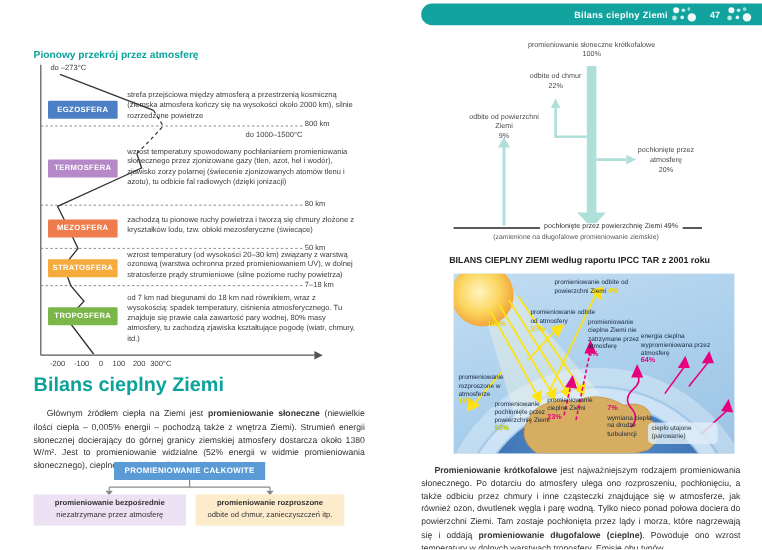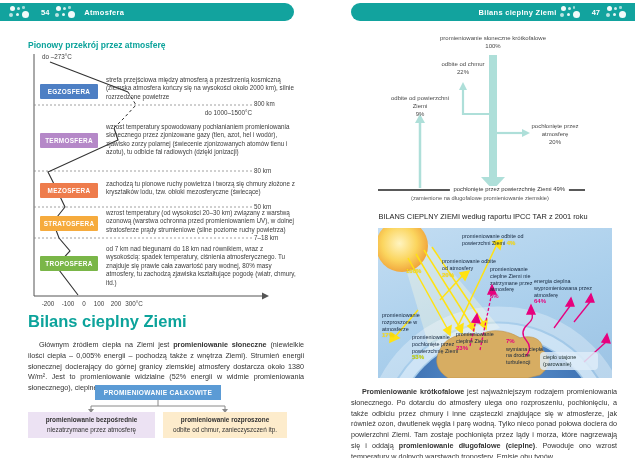--- a/index.html
+++ b/index.html
@@ -57,21 +57,21 @@
   .f2-label{position:absolute;font-size:6px;line-height:1.35;color:#4a4a4a;text-align:center;}
   .f2-label b{font-weight:normal;display:block;}
   .f2-in{left:83px;top:2px;width:120px;}
   .f2-cl{left:86px;top:28px;width:54px;}
   .f2-rs{left:40px;top:62px;width:60px;}
   .f2-aa{left:176px;top:90px;width:58px;}
   .f2-ground{left:50%;top:153.5px;transform:translateX(-36%);background:#fff;padding:0 4px;font-size:5.9px;color:#333;white-space:nowrap;position:absolute;}
   .f2-note{left:25px;top:163px;width:210px;text-align:center;font-size:5.7px;color:#555;position:absolute;}
 
   .ipcc-title{position:absolute;left:352px;top:212px;width:262px;margin:0;text-align:center;
-              font-size:7.4px;font-weight:normal;color:#222;}
+              font-size:7.4px;font-weight:bold;color:#222;}
   
   .ipcc{position:absolute;left:378px;top:228px;width:234px;height:150px;overflow:hidden;
         background:linear-gradient(160deg,#c3ddf2 0%,#aacfec 55%,#9cc3e4 100%);}
   .ipcc svg{position:absolute;left:0;top:0;}
   .ip-label{position:absolute;font-size:5.4px;line-height:1.25;color:#14263e;font-weight:500;}
   .pct{font-weight:bold;font-size:6px;}
   .pct.block{display:block;}
   .pct-y{color:#ffe212;text-shadow:0 0 1px rgba(120,90,0,.35);}
   .pct-g{color:#c6d500;text-shadow:0 0 1px rgba(80,90,0,.35);}
   .pct-m{color:#e6007e;}
@@ -84,40 +84,20 @@
   .ip-l6{left:34px;top:106px;width:58px;}
   .ip-l7{left:78px;top:103px;width:50px;}
   .ip-l8{left:128px;top:110px;width:44px;}
   .ip-l9{left:162px;top:124px;width:52px;background:rgba(222,236,248,.85);border-radius:4px;padding:2px 3px;color:#233;}
 </style>
 </head>
 <body>
 
 <div class="spread">
 
-  <header class="bar bar-left">
-    <span class="dots">
-        <i></i>
-        <i></i>
-        <i></i>
-        <i></i>
-        <i></i>
-        <i></i>
-      </span>
-    <span class="pagenum">54</span>
-    <span class="dots">
-        <i></i>
-        <i></i>
-        <i></i>
-        <i></i>
-        <i></i>
-        <i></i>
-      </span>
-    <span class="chapter">Atmosfera</span>
-  </header>
 
   <h2 class="atm-title">Pionowy przekrój przez atmosferę</h2>
 
   <div class="atm">
     <svg width="276" height="258" viewBox="0 0 276 258">
 
       <line x1="6" y1="2" x2="6" y2="244" stroke="#555" stroke-width="1"></line>
       <line x1="6" y1="244" x2="234" y2="244" stroke="#555" stroke-width="1"></line>
       <polygon points="234,240.5 234,247.5 241,244" fill="#555"></polygon>
 

